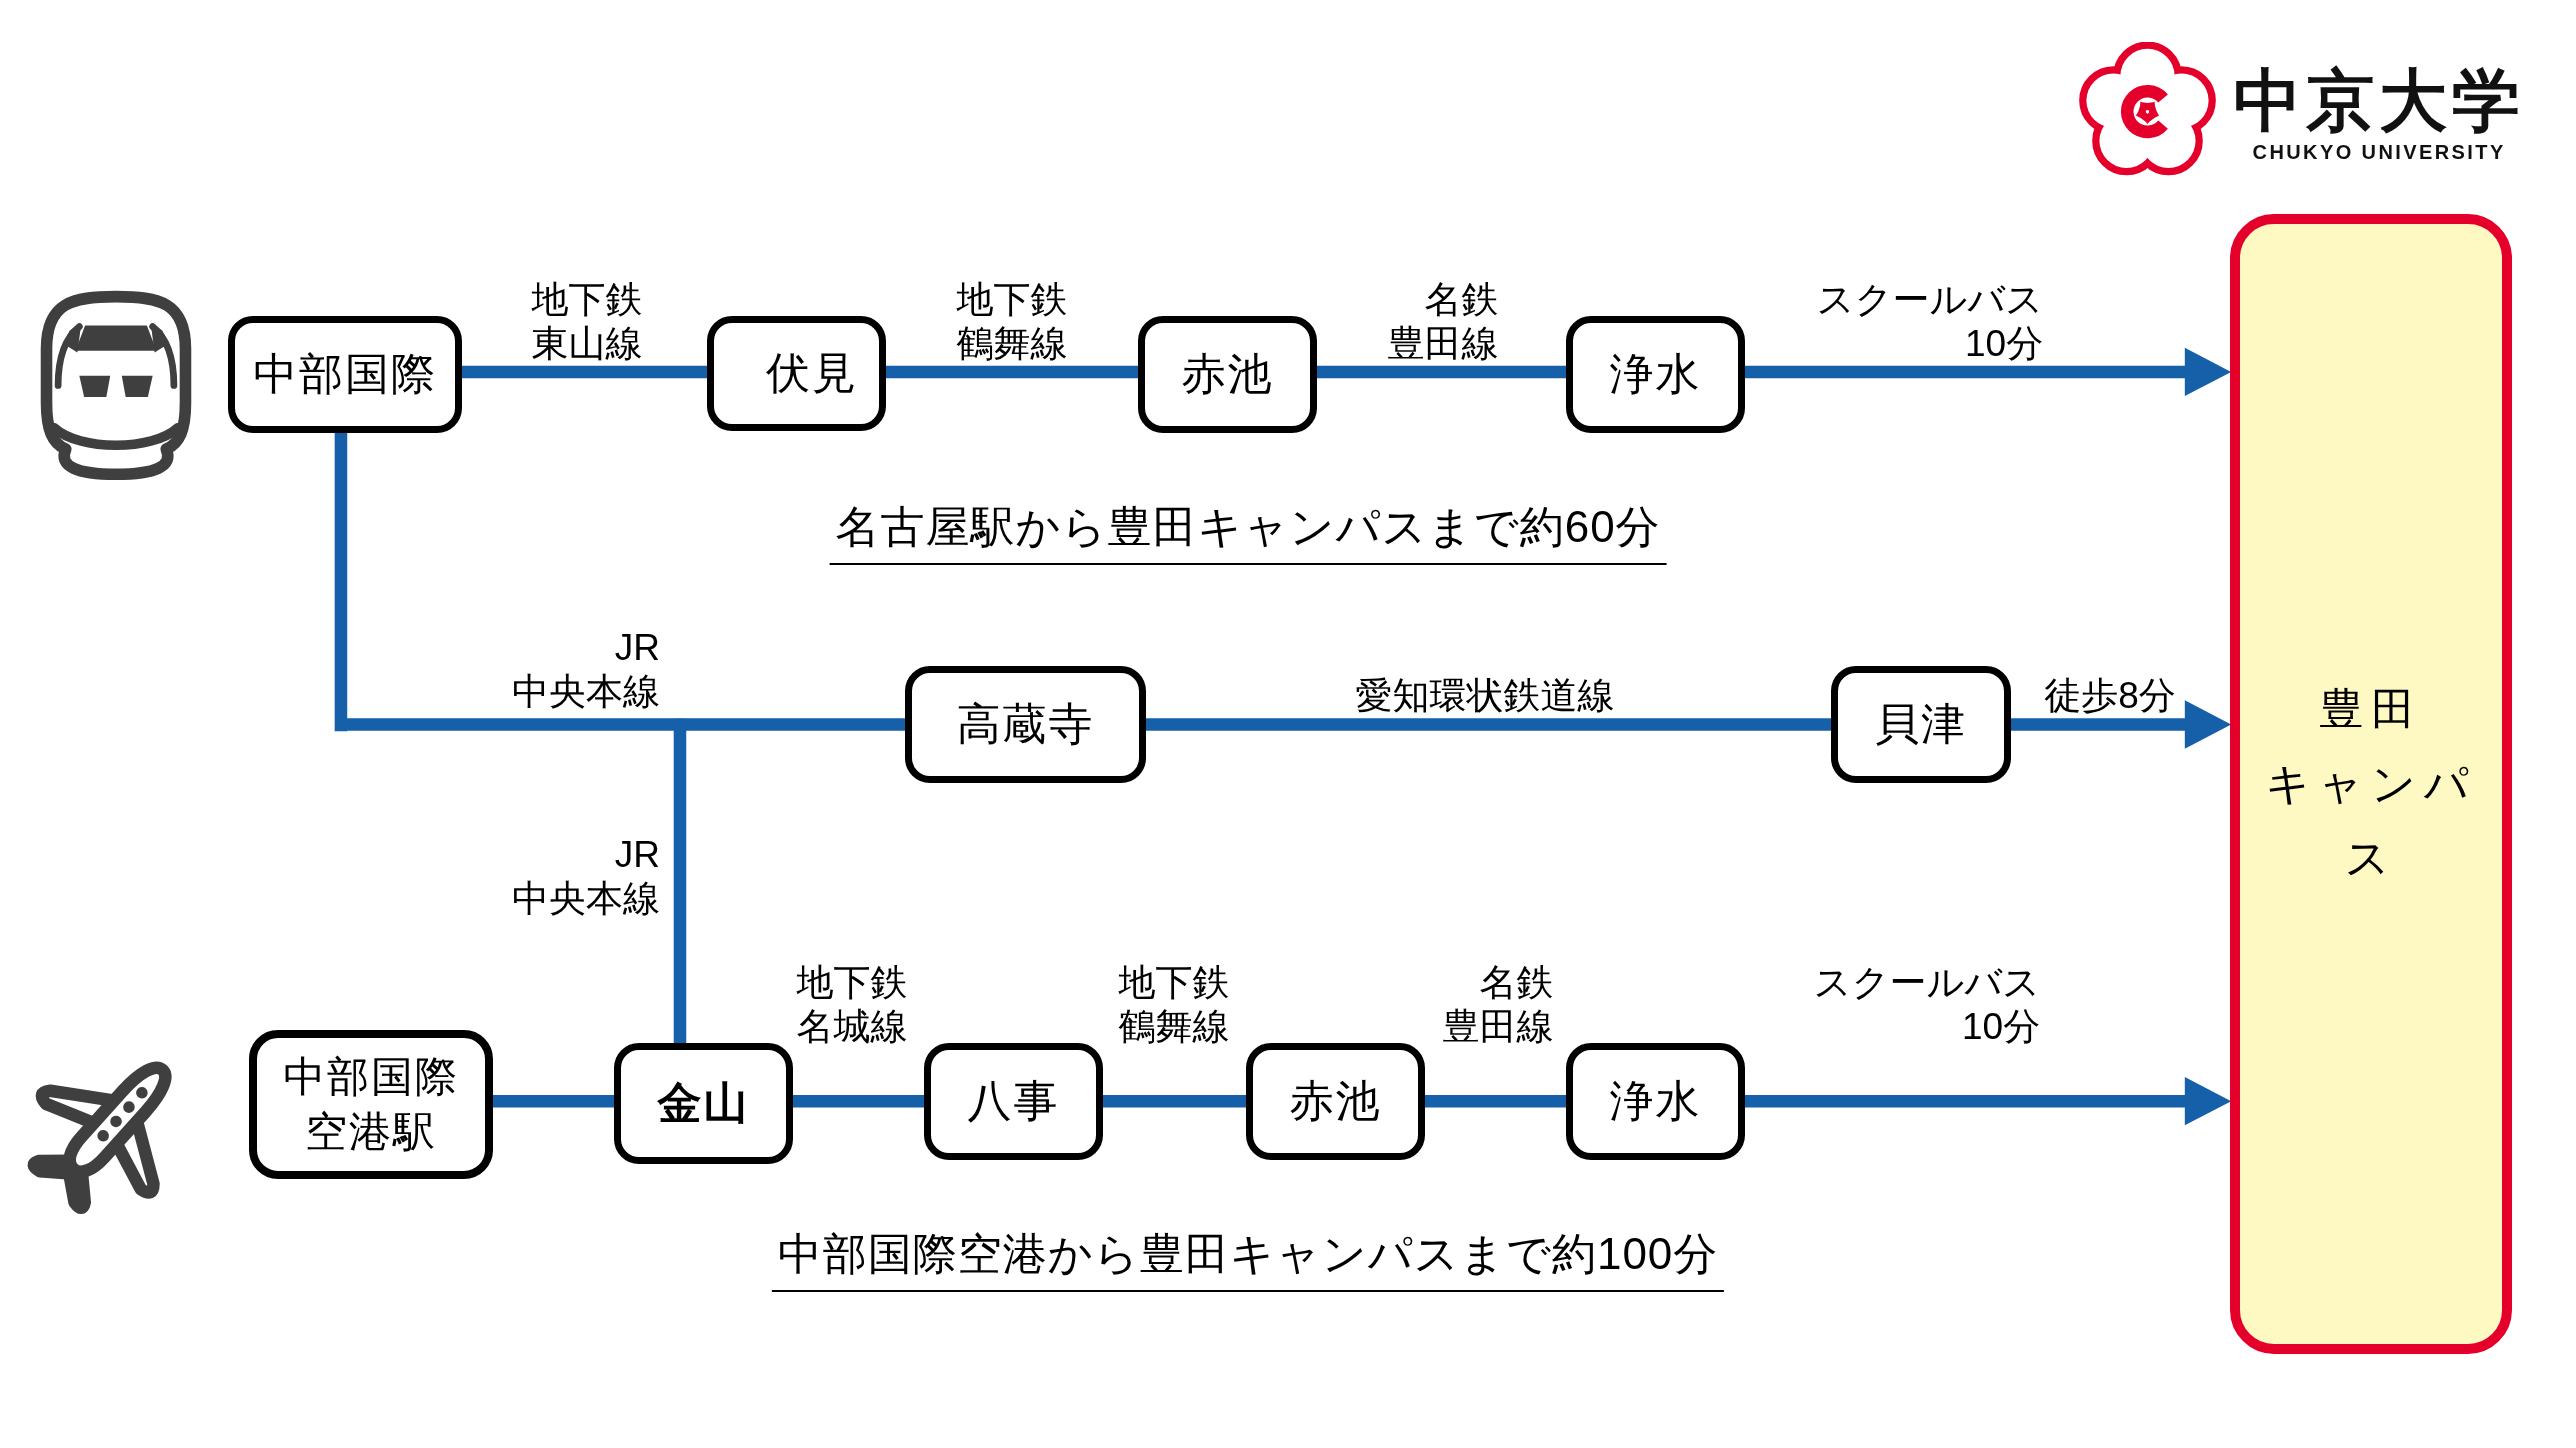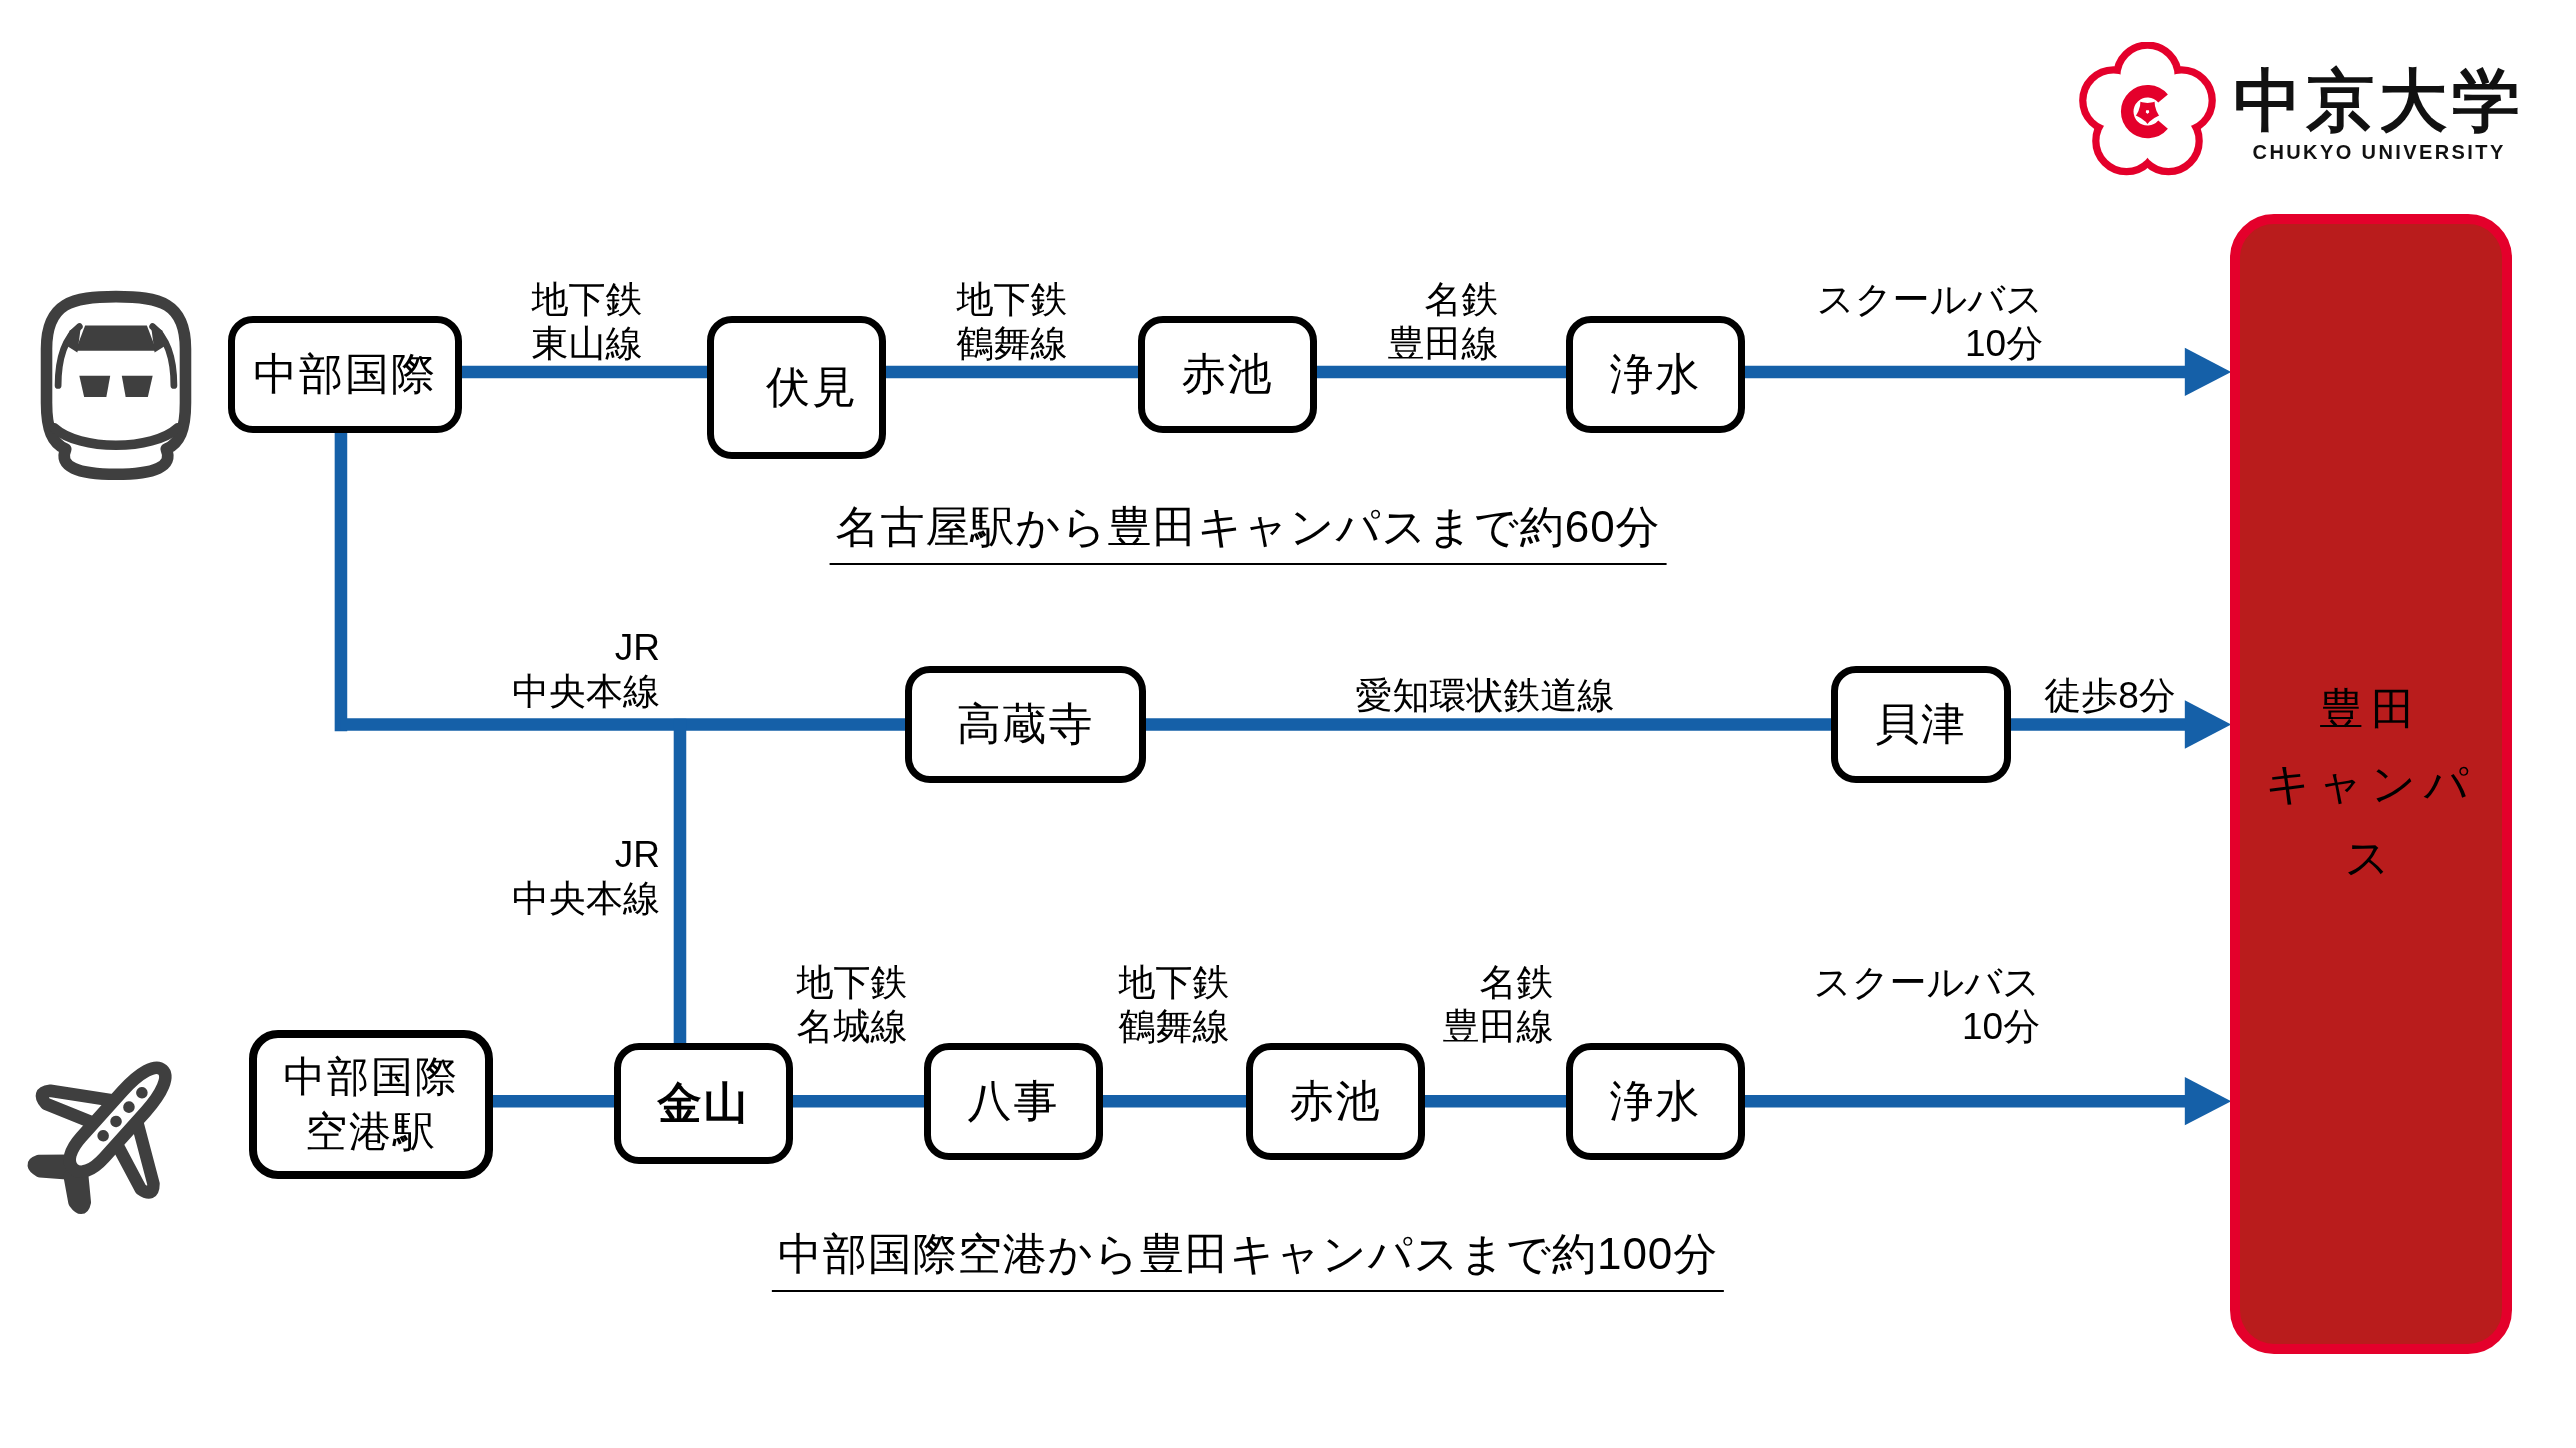--- a/index.html
+++ b/index.html
@@ -20,21 +20,21 @@
     position:absolute;z-index:3;transform:translateX(-50%);
     text-align:right;font-size:37px;line-height:1.2;white-space:nowrap;
   }
   .caption{
     position:absolute;z-index:3;transform:translateX(-50%);
     font-size:44px;letter-spacing:1px;white-space:nowrap;
     border-bottom:2.9px solid #000;padding:0 5.8px 5.8px 5.8px;
   }
   .campus{
     position:absolute;z-index:2;left:2230px;top:214px;width:282px;height:1140px;
-    border:10.6px solid #E4002B;border-radius:44px;background:#b91c1c;box-sizing:border-box;
+    border:10.6px solid #E4002B;border-radius:44px;background:#fef9c3;box-sizing:border-box;
     display:flex;flex-direction:column;align-items:center;justify-content:center;
     font-size:44px;letter-spacing:7.7px;line-height:1.7;text-align:center;
   }
   .logo{
     position:absolute;z-index:3;left:2075px;top:42px;display:flex;align-items:center;
   }
   .logo-text{margin-left:13.5px;display:flex;flex-direction:column;align-items:center;}
   .logo-jp{font-size:68px;font-weight:bold;letter-spacing:4.8px;color:#111;line-height:1.05;}
   .logo-en{font-size:20px;font-weight:bold;letter-spacing:2.4px;color:#111;margin-top:3.9px;}
   .icon{position:absolute;z-index:2;}
@@ -114,21 +114,21 @@
 
 <div class="station" style="left:228px;top:316px;width:234px;height:117px;">
   <span>中部国際</span>
 </div>
 
 <div class="seg-label" style="left:587px;top:278px;">
   <span>地下鉄</span><br>
   <span>東山線</span>
 </div>
 
-<div class="station" style="left:707px;top:316px;width:179px;height:143px;padding-left:31px;">
+<div class="station" style="left:707px;top:316px;width:179px;height:115px;padding-left:31px;">
   <span>伏見</span>
 </div>
 
 <div class="seg-label" style="left:1012px;top:278px;">
   <span>地下鉄</span><br>
   <span>鶴舞線</span>
 </div>
 
 <div class="station" style="left:1138px;top:316px;width:179px;height:117px;">
   <span>赤池</span>

